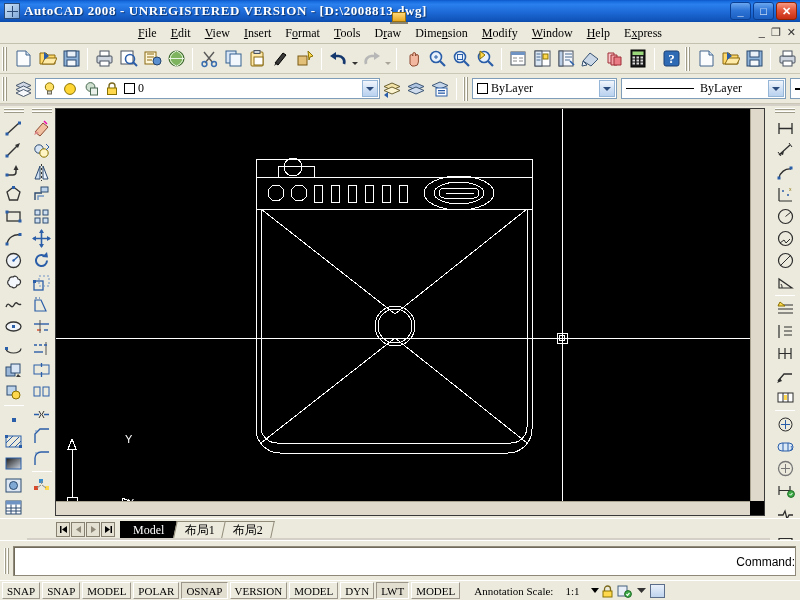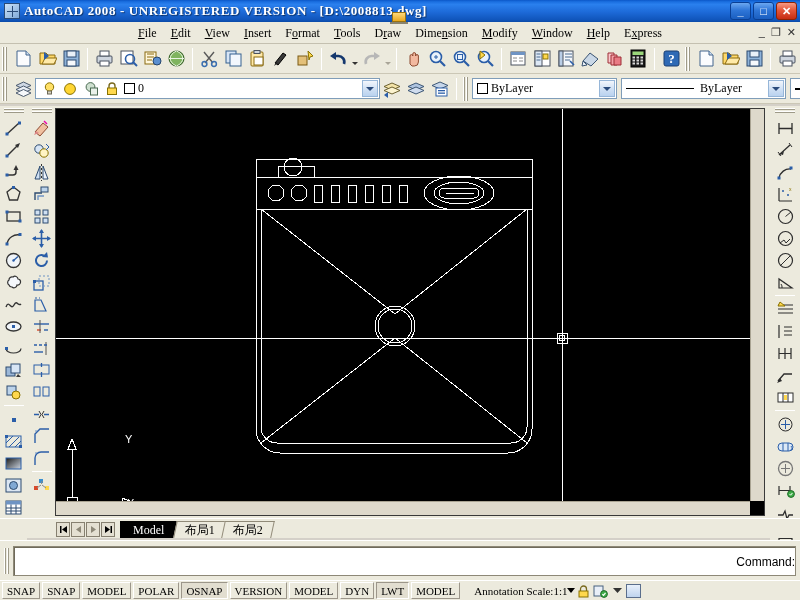--- a/index.html
+++ b/index.html
@@ -175,21 +175,21 @@
     border:1px solid #9c968a; box-shadow: inset 1px 1px 0 #868070, inset -1px -1px 0 #fff;
     display:flex; align-items:center; padding-left:4px; white-space:nowrap;
     font-size:11px;
   }
   .sbtn{
     height:17px; padding:0 4px; margin-left:2px; display:flex; align-items:center;
     border:1px solid #eceadd; white-space:nowrap;
   }
   .sbtn.out{ border:1px solid #fff; border-right-color:#9c968a; border-bottom-color:#9c968a; }
   .sbtn.in{ border:1px solid #9c968a; border-right-color:#fff; border-bottom-color:#fff; background:#e2ded0;}
-  .annot{ margin-left:14px; display:flex; align-items:center; gap:0; white-space:nowrap;}
+  .annot{ margin-left:14px; display:flex; align-items:center; gap:12px; white-space:nowrap;}
   .annot .car{ border-left:4px solid transparent;border-right:4px solid transparent;border-top:5px solid #000;}
   .lockico{ width:17px;height:15px;display:flex;align-items:center;justify-content:center;}
   .minbox{ width:15px;height:14px;border:1px solid #5a6e8c;background:linear-gradient(to bottom,#e8f0fb,#bfd4ee);}
 </style>
 </head>
 <body>
 
 <div id="app">
 
   <div class="titlebar">

